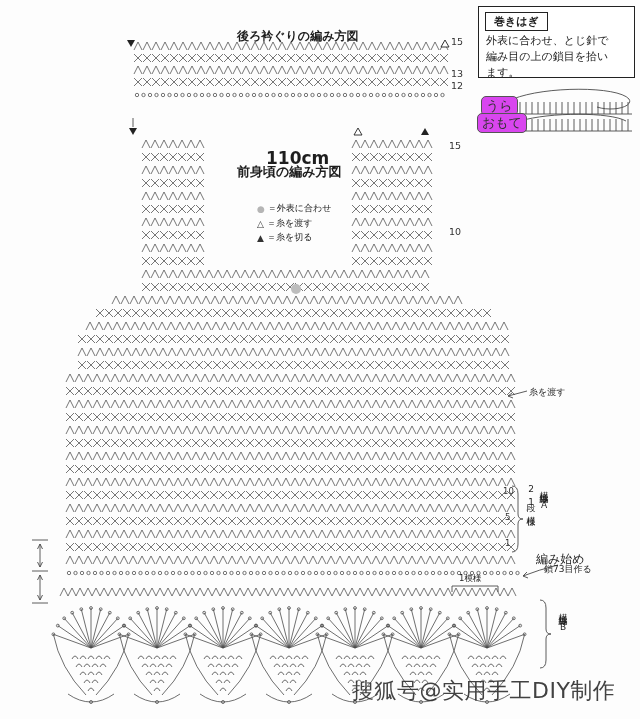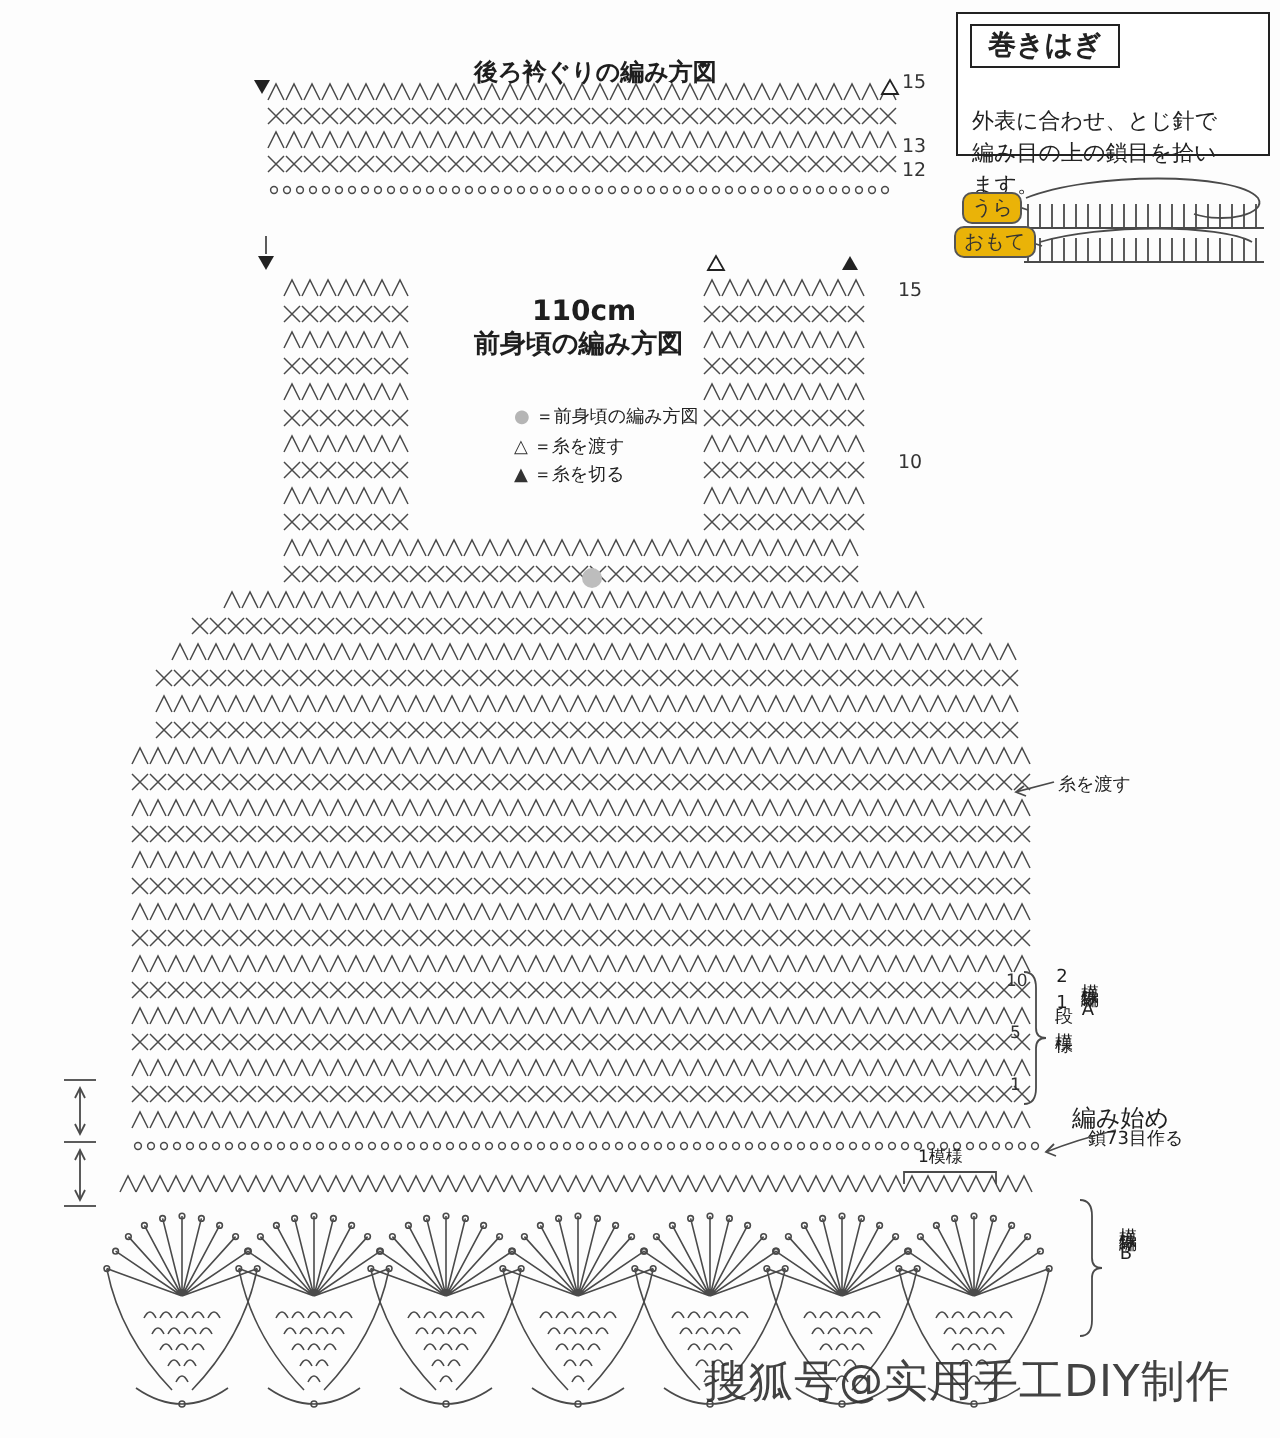--- a/index.html
+++ b/index.html
@@ -5,23 +5,23 @@
 *{margin:0;padding:0;box-sizing:border-box}
 html,body{width:640px;height:719px}
 body{position:relative;background:#fdfdfd;font-family:"DejaVu Sans",sans-serif;color:#222;overflow:hidden}
 #cv{position:absolute;left:0;top:0}
 .lbl{position:absolute;white-space:nowrap;color:#1e1e1e}
 .b{font-weight:bold}
 .num{position:absolute;font-size:9.5px;color:#333;white-space:nowrap}
 .v{writing-mode:vertical-rl;text-orientation:upright;letter-spacing:1.5px}
 .v span{display:block}
 .seam-box{position:absolute;left:478px;top:6px;width:157px;height:72px;border:1.5px solid #222;background:#fff}
-.seam-title{display:inline-block;border:1.5px solid #222;padding:1px 8px;font-size:14px;font-weight:bold;margin:5px 0 19px 6px;background:#fff}
+.seam-title{display:inline-block;border:1.5px solid #222;padding:1px 8px;font-size:11px;font-weight:bold;margin:5px 0 2px 6px;background:#fff}
 .seam-body{font-size:11px;line-height:1.45;padding:0 4px 0 7px;color:#222}
-.tag{position:absolute;font-size:10px;border:1px solid #555;border-radius:5px;padding:0 4px;background:#eab308;color:#333;white-space:nowrap}
+.tag{position:absolute;font-size:13px;border:1px solid #555;border-radius:5px;padding:0 4px;background:#d946ef;color:#333;white-space:nowrap}
 .legend-row{position:absolute;font-size:9px;color:#222;display:flex;align-items:center;gap:3px;white-space:nowrap}
 .lg-ic{font-size:9px}
 .watermark{position:absolute;left:352px;top:676px;font-size:22px;font-weight:normal;color:rgba(45,45,45,.9);letter-spacing:.5px;white-space:nowrap}
 </style>
 </head>
 <body>
 
 <svg id="cv" width="640" height="719" xmlns="http://www.w3.org/2000/svg" xmlns:xlink="http://www.w3.org/1999/xlink">
   <defs>
     <g id="sa" stroke="#4a4a4a" stroke-width="0.75" fill="none">
@@ -1703,26 +1703,26 @@
   <div class="seam-title">巻きはぎ</div>
   <div class="seam-body">
     <span>外表に合わせ、とじ針で</span><br>
     <span>編み目の上の鎖目を拾い</span><br>
     <span>ます。</span>
   </div>
 </div>
 <div class="tag" style="left:481px;top:96px">うら</div>
 <div class="tag" style="left:477px;top:113px">おもて</div>
 
-<div class="lbl b" style="left:266px;top:148px;font-size:14px">110cm</div>
+<div class="lbl b" style="left:266px;top:148px;font-size:17px">110cm</div>
 <div class="lbl b" style="left:237px;top:163px;font-size:13px">前身頃の編み方図</div>
 
 <div class="legend-row" style="left:257px;top:202px">
   <span class="lg-ic" style="color:#b5b5b5">●</span>
-  <span>＝前身頃の編み方図</span>
+  <span>＝外表に合わせ</span>
 </div>
 <div class="legend-row" style="left:257px;top:217px">
   <span class="lg-ic" style="color:#333">△</span>
   <span>＝糸を渡す</span>
 </div>
 <div class="legend-row" style="left:257px;top:231px">
   <span class="lg-ic" style="color:#333">▲</span>
   <span>＝糸を切る</span>
 </div>
 

